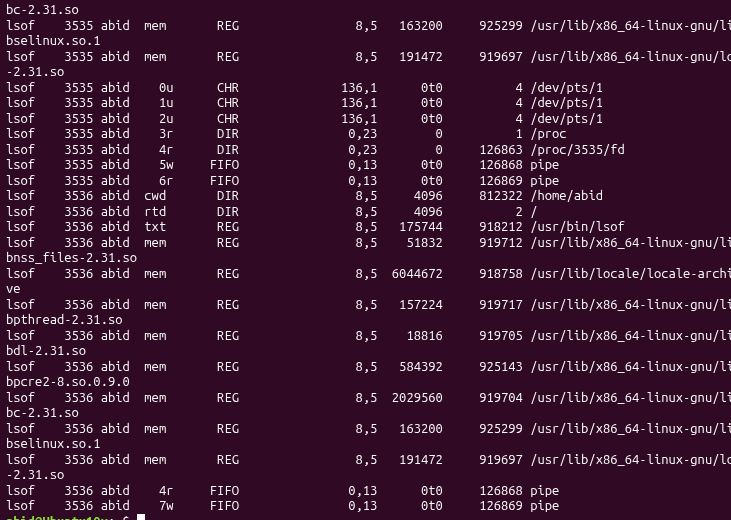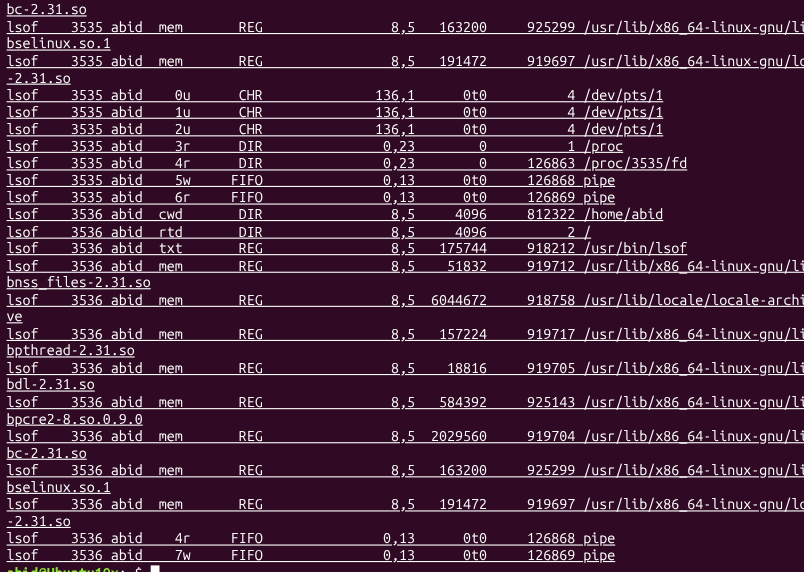--- a/index.html
+++ b/index.html
@@ -7,21 +7,21 @@
       background: #300a24;
       color: #ffffff;
       font-family: "Ubuntu Mono", "DejaVu Sans Mono", monospace;
       font-size: 13px;
       line-height: 15.5px;
       width: 731px;
       height: 520px;
       overflow: hidden;
       padding: 2px 6px;
     }
-    #output { white-space: pre; text-decoration: underline; }
+    #output { white-space: pre; }
     .prompt { color: #8ae234; font-weight: bold; }
     .tilde { color: #729fcf; font-weight: bold; }
     .dollar { color: #ffffff; }
     .cursor {
       display: inline-block;
       width: 8px;
       height: 14px;
       background: #ffffff;
       vertical-align: text-bottom;
     }

